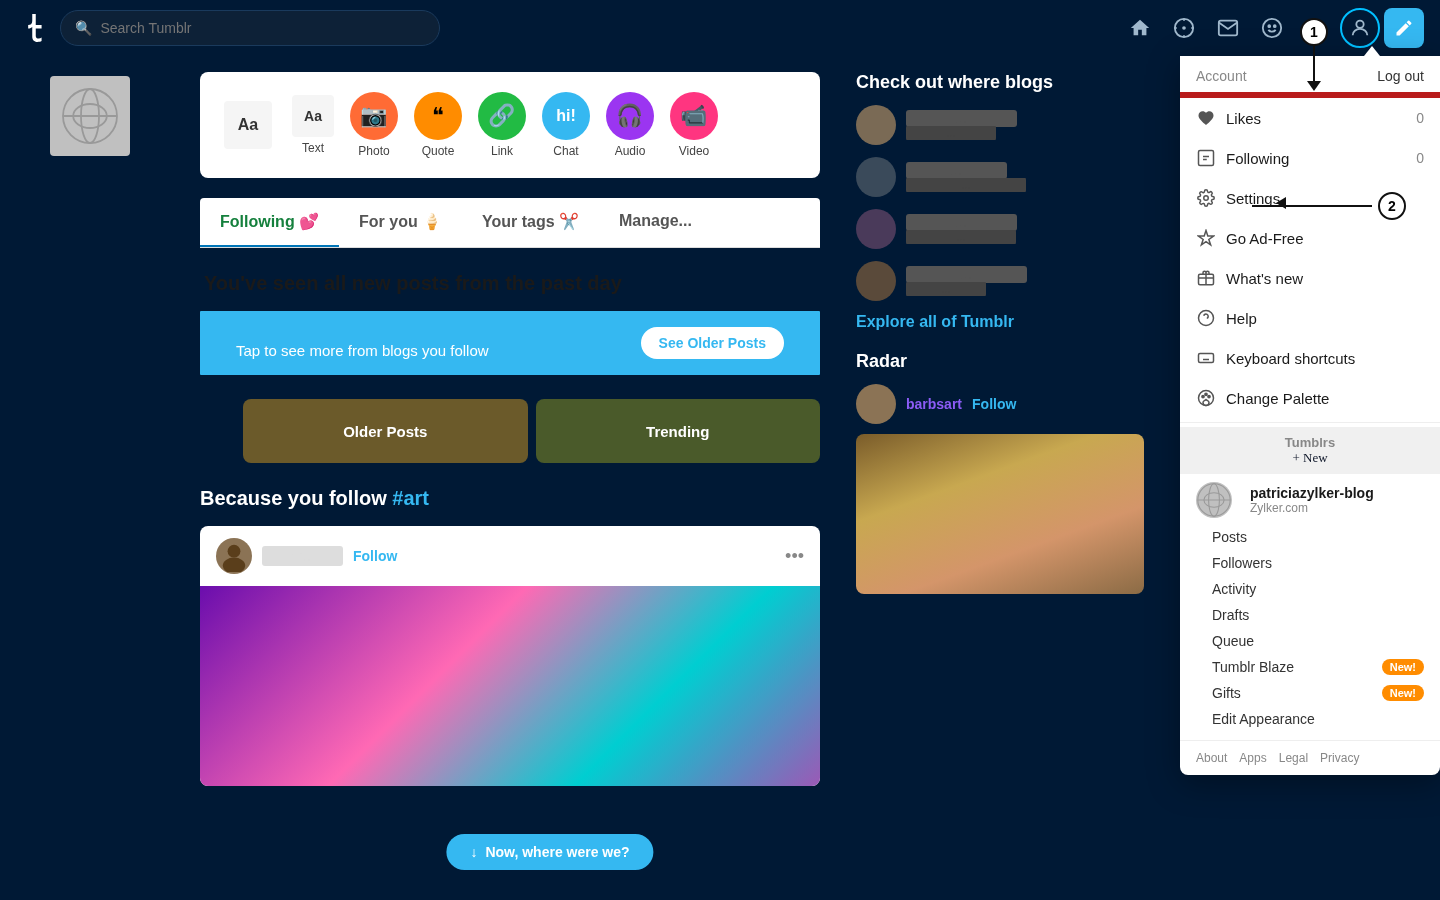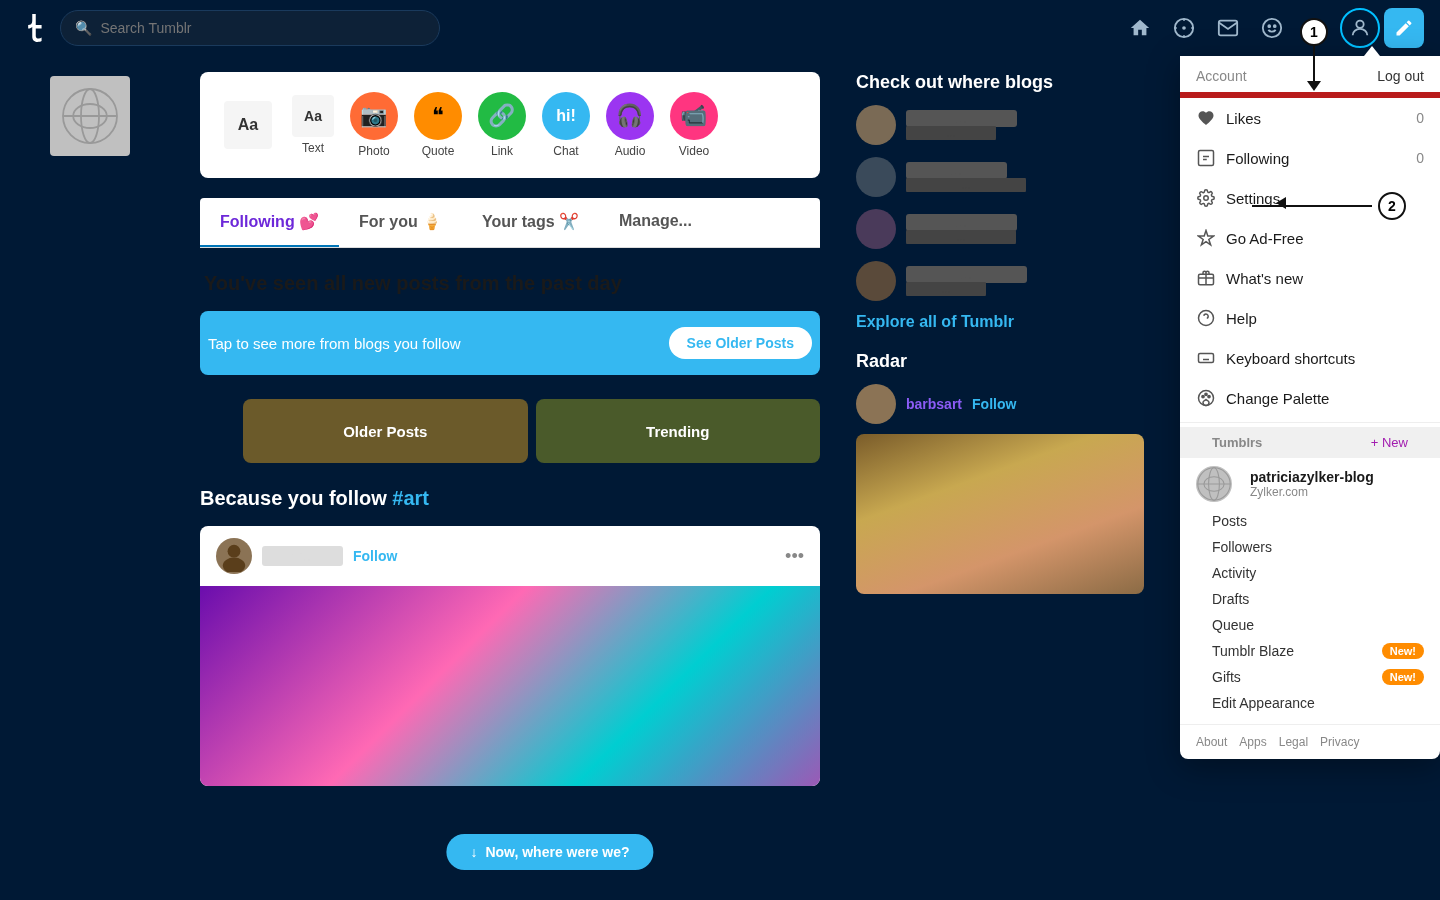--- a/index.html
+++ b/index.html
@@ -115,38 +115,38 @@
     .feed-tab {
       padding: 14px 20px;
       font-size: 16px;
       font-weight: 600;
       color: #555;
       cursor: pointer;
       border-bottom: 2px solid transparent;
       white-space: nowrap;
     }
     .feed-tab.active {
-      color: #6d28d9;
+      color: #15803d;
       border-bottom: 2px solid #0075b7;
     }
 
     
     .all-seen-msg {
       font-size: 20px;
       font-weight: 700;
       color: #1a1a1a;
       margin-bottom: 16px;
       padding: 0 4px;
     }
     .see-older-box {
       background: #35b8f1;
-      border-radius: 8px;
-      padding: 16px 8px;
+      border-radius: 1px;
+      padding: 16px 36px;
       display: flex;
-      align-items: center;
+      align-items: flex-end;
       justify-content: space-between;
       margin-bottom: 24px;
     }
     .see-older-box .tap-text { color: white; font-size: 15px; }
     .see-older-btn {
       background: white;
       color: #35b8f1;
       border: none;
       border-radius: 20px;
       padding: 8px 18px;
@@ -278,25 +278,26 @@
       color: #1a1a1a;
     }
     .dropdown-item-left { display: flex; align-items: center; gap: 10px; }
     .dropdown-item-icon { width: 20px; height: 20px; display: flex; align-items: center; justify-content: center; color: #555; }
     .dropdown-count { color: #888; font-size: 14px; }
 
     .dropdown-separator { height: 1px; background: #eee; margin: 4px 0; }
 
     .tumblrs-header {
       display: flex; justify-content: space-between; align-items: center;
-      padding: 8px 32px;
+      padding: 8px 0;
       background: #f0f0f0;
+      flex-direction: column;
     }
     .tumblrs-label { font-size: 13px; color: #888; font-weight: 600; }
-    .tumblrs-new { font-size: 13px; color: #a21caf; cursor: pointer; }
+    .tumblrs-new { font-size: 13px; color: #0f172a; cursor: pointer; font-family: Liberation Serif, serif; }
 
     .blog-entry {
       padding: 8px 16px;
     }
     .blog-entry-top {
       display: flex; align-items: center; gap: 18px;
       margin-bottom: 6px;
     }
     .blog-entry-avatar {
       width: 36px; height: 36px; border-radius: 50%;

